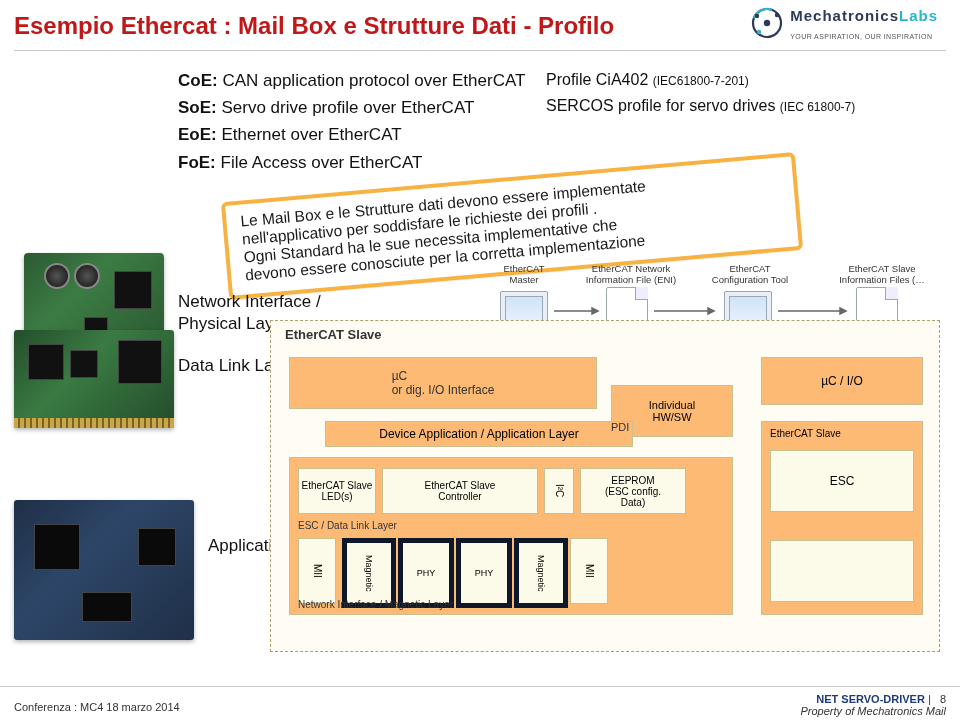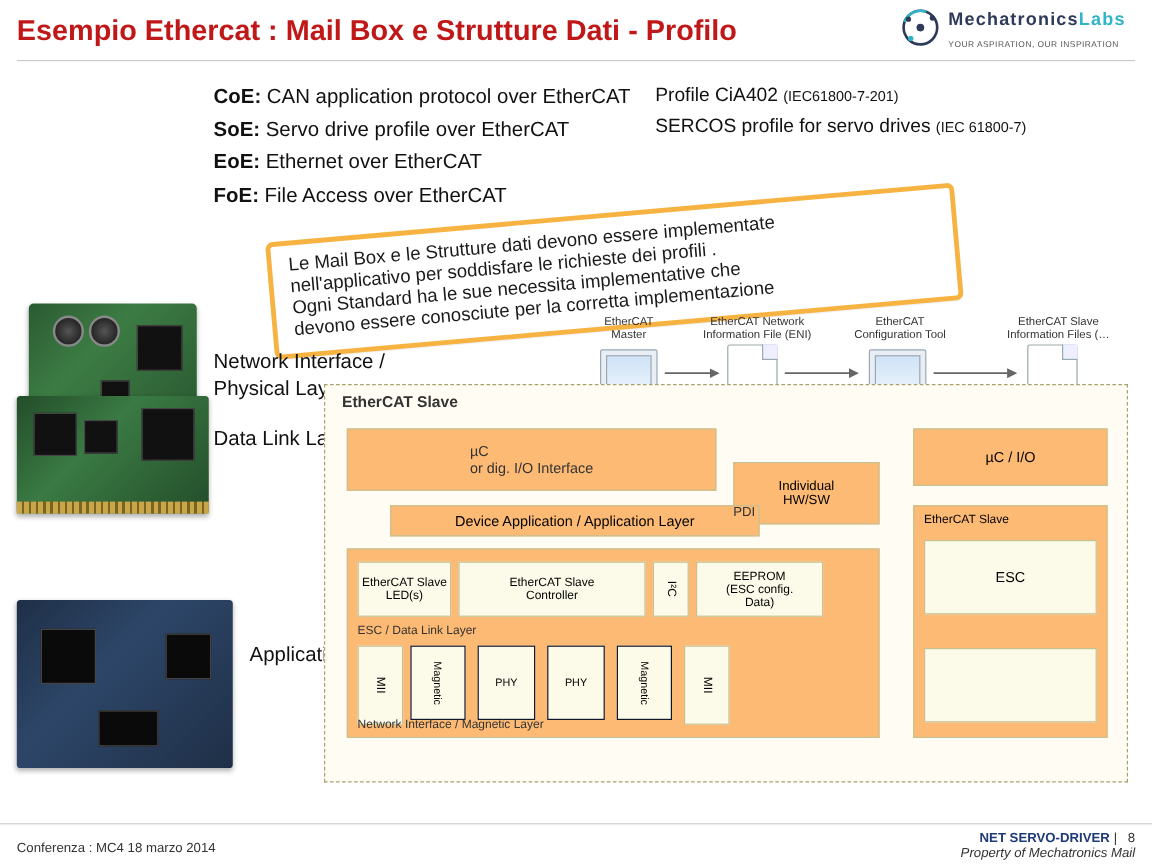--- a/index.html
+++ b/index.html
@@ -128,21 +128,21 @@
   .devapp{left:18px;top:100px;width:306px;height:24px;display:flex;align-items:center;justify-content:center;font-size:12px;margin-left:36px;}
   .pdi{position:absolute;left:340px;top:100px;font-size:11px;color:#333;}
   .esc-outer{left:18px;top:136px;width:442px;height:156px;}
   .rbox{position:absolute;border:1px solid #c7c090;background:#fcfae8;font-size:10px;display:flex;align-items:center;justify-content:center;text-align:center;padding:2px;}
   .leds{left:8px;top:10px;width:72px;height:40px;}
   .ctrl{left:92px;top:10px;width:150px;height:40px;}
   .iic{left:254px;top:10px;width:24px;height:40px;writing-mode:vertical-rl;}
   .eep{left:290px;top:10px;width:100px;height:40px;}
   .dll{position:absolute;left:8px;top:62px;font-size:10px;color:#333;}
   .mii{left:8px;top:80px;width:32px;height:60px;writing-mode:vertical-rl;}
-  .mag{position:absolute;border:1px solid #0f172a;background:#fcfae8;font-size:9px;display:flex;align-items:center;justify-content:center;}
+  .mag{position:absolute;border:5px solid #0f172a;background:#fcfae8;font-size:9px;display:flex;align-items:center;justify-content:center;}
   .mag1{left:52px;top:80px;width:44px;height:60px;}
   .phy1{left:108px;top:80px;width:46px;height:60px;}
   .phy2{left:166px;top:80px;width:46px;height:60px;}
   .mag2{left:224px;top:80px;width:44px;height:60px;}
   .mii2{left:280px;top:80px;width:32px;height:60px;writing-mode:vertical-rl;}
   .nipl{position:absolute;left:8px;bottom:4px;font-size:10px;color:#333;}
 
   .uc-io{left:490px;top:36px;width:160px;height:46px;display:flex;align-items:center;justify-content:center;font-size:12px;text-align:center;}
   .esc-small{left:490px;top:100px;width:160px;height:192px;}
   .esc-t{position:absolute;left:8px;top:6px;font-size:10px;}

